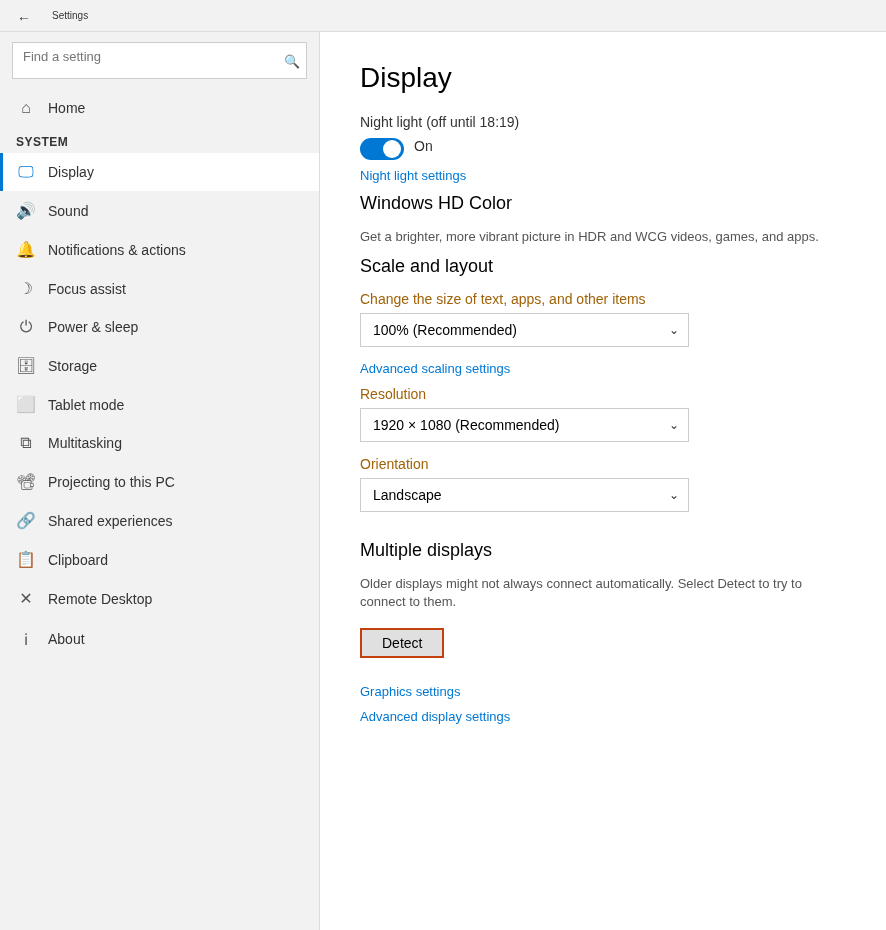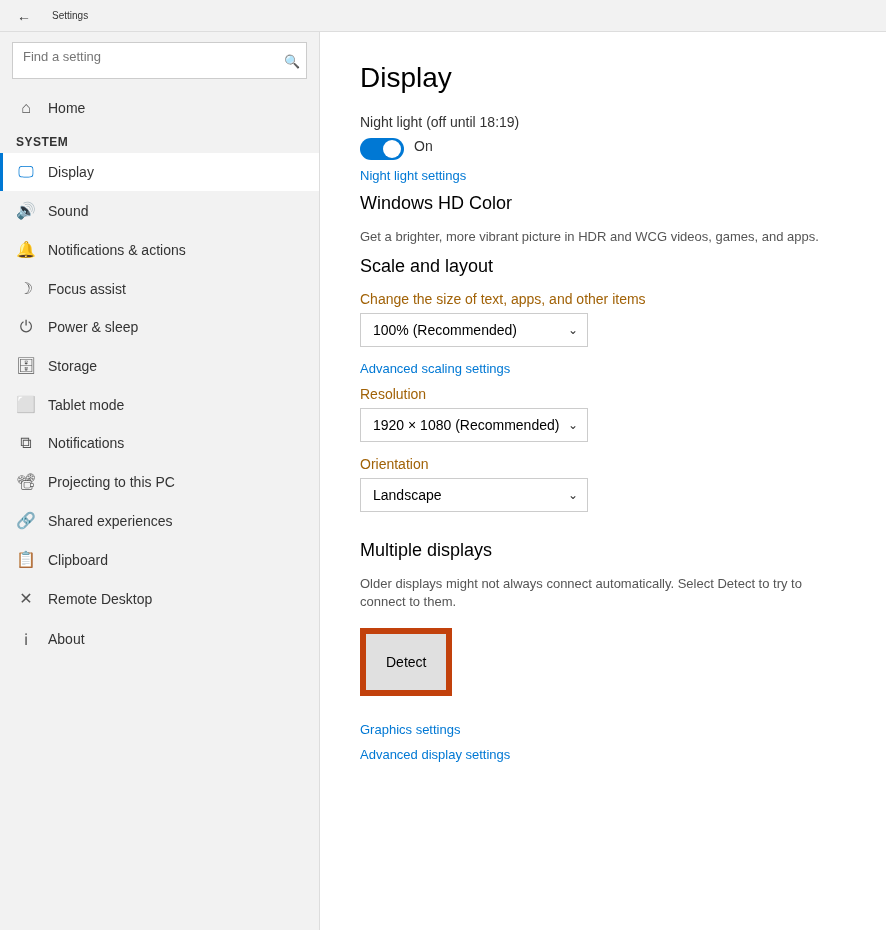--- a/index.html
+++ b/index.html
@@ -20,24 +20,24 @@
     .content { flex: 1; background: #fff; overflow-y: auto; padding: 30px 40px; }
     .page-title { font-size: 28px; font-weight: 300; color: #000; margin-bottom: 20px; }
     .section-title { font-size: 18px; font-weight: 400; color: #000; margin-bottom: 14px; margin-top: 10px; }
     .label-text { font-size: 14px; color: #a16207; margin-bottom: 6px; }
     .link-text { font-size: 13px; color: #0078d4; cursor: pointer; text-decoration: none; display: block; margin-top: 6px; margin-bottom: 10px; }
     .toggle-row { display: flex; margin: 8px 0; }
     .toggle-label { font-size: 14px; color: #333; margin-left: 10px; }
     .toggle { width: 44px; height: 22px; background: #0078d4; border-radius: 11px; position: relative; cursor: pointer; flex-shrink: 0; }
     .toggle .knob { width: 18px; height: 18px; background: #fff; border-radius: 50%; position: absolute; top: 2px; right: 3px; transition: right 0.2s; }
     .description-text { font-size: 13px; color: #555; margin-bottom: 6px; line-height: 1.4; }
-    .dropdown-wrapper { position: relative; width: 228px; margin-bottom: 14px; }
+    .dropdown-wrapper { position: relative; width: 329px; margin-bottom: 14px; }
     .dropdown-wrapper select { width: 100%; padding: 8px 12px; border: 1px solid #ccc; background: #fff; font-size: 14px; appearance: none; cursor: pointer; }
     .dropdown-chevron { position: absolute; right: 10px; top: 50%; transform: translateY(-50%); pointer-events: none; font-size: 12px; color: #333; }
-    .detect-btn { background: #e0e0e0; border: 6px solid #c2410c; padding: 20px 20px; font-size: 14px; cursor: pointer; margin-top: 10px; margin-bottom: 20px; }
+    .detect-btn { background: #e0e0e0; border: 2px solid #c2410c; padding: 5px 20px; font-size: 14px; cursor: pointer; margin-top: 10px; margin-bottom: 20px; }
     .night-light-status { font-size: 14px; color: #333; margin-bottom: 4px; }
   </style>
 </head>
 <body>
 
 <div class="titlebar">
   <div class="titlebar-back">←</div>
   <span class="titlebar-title">Settings</span>
 </div>
 
@@ -76,21 +76,21 @@
     <div class="sidebar-item">
       <span class="item-icon">🗄</span>
       <span>Storage</span>
     </div>
     <div class="sidebar-item">
       <span class="item-icon">⬜</span>
       <span>Tablet mode</span>
     </div>
     <div class="sidebar-item">
       <span class="item-icon">⧉</span>
-      <span>Notifications</span>
+      <span>Multitasking</span>
     </div>
     <div class="sidebar-item">
       <span class="item-icon">📽</span>
       <span>Projecting to this PC</span>
     </div>
     <div class="sidebar-item">
       <span class="item-icon">🔗</span>
       <span>Shared experiences</span>
     </div>
     <div class="sidebar-item">

